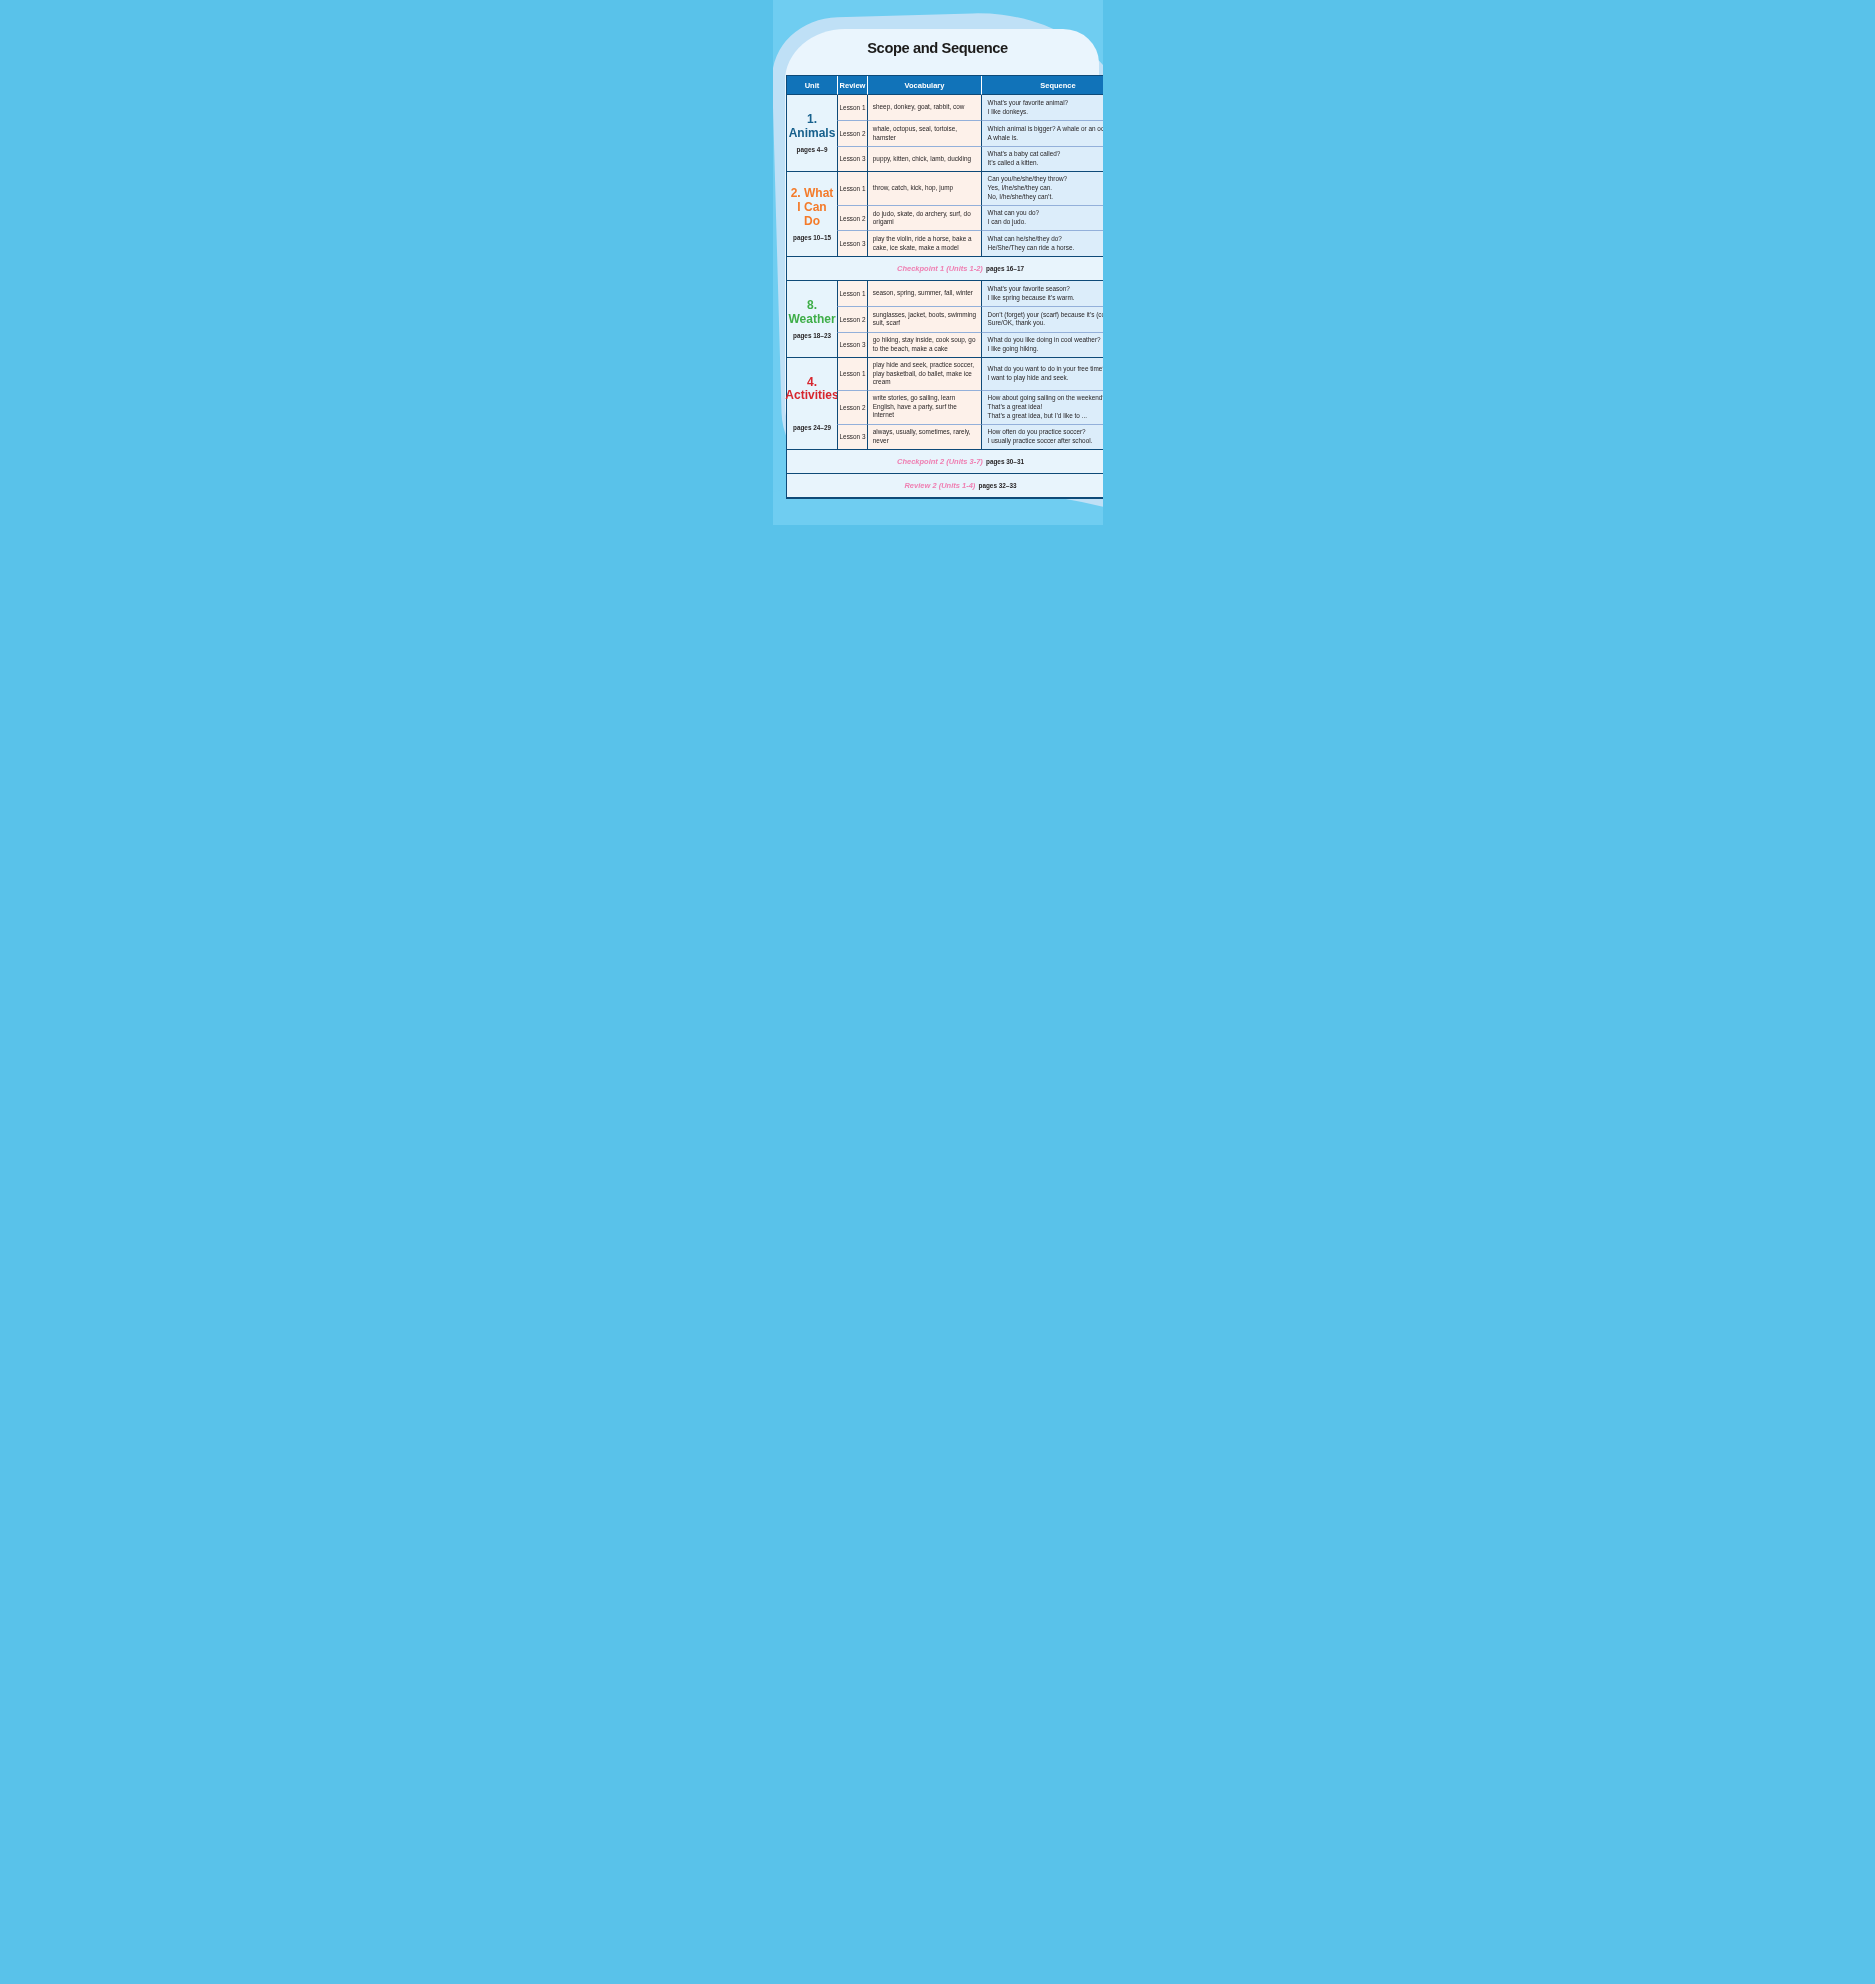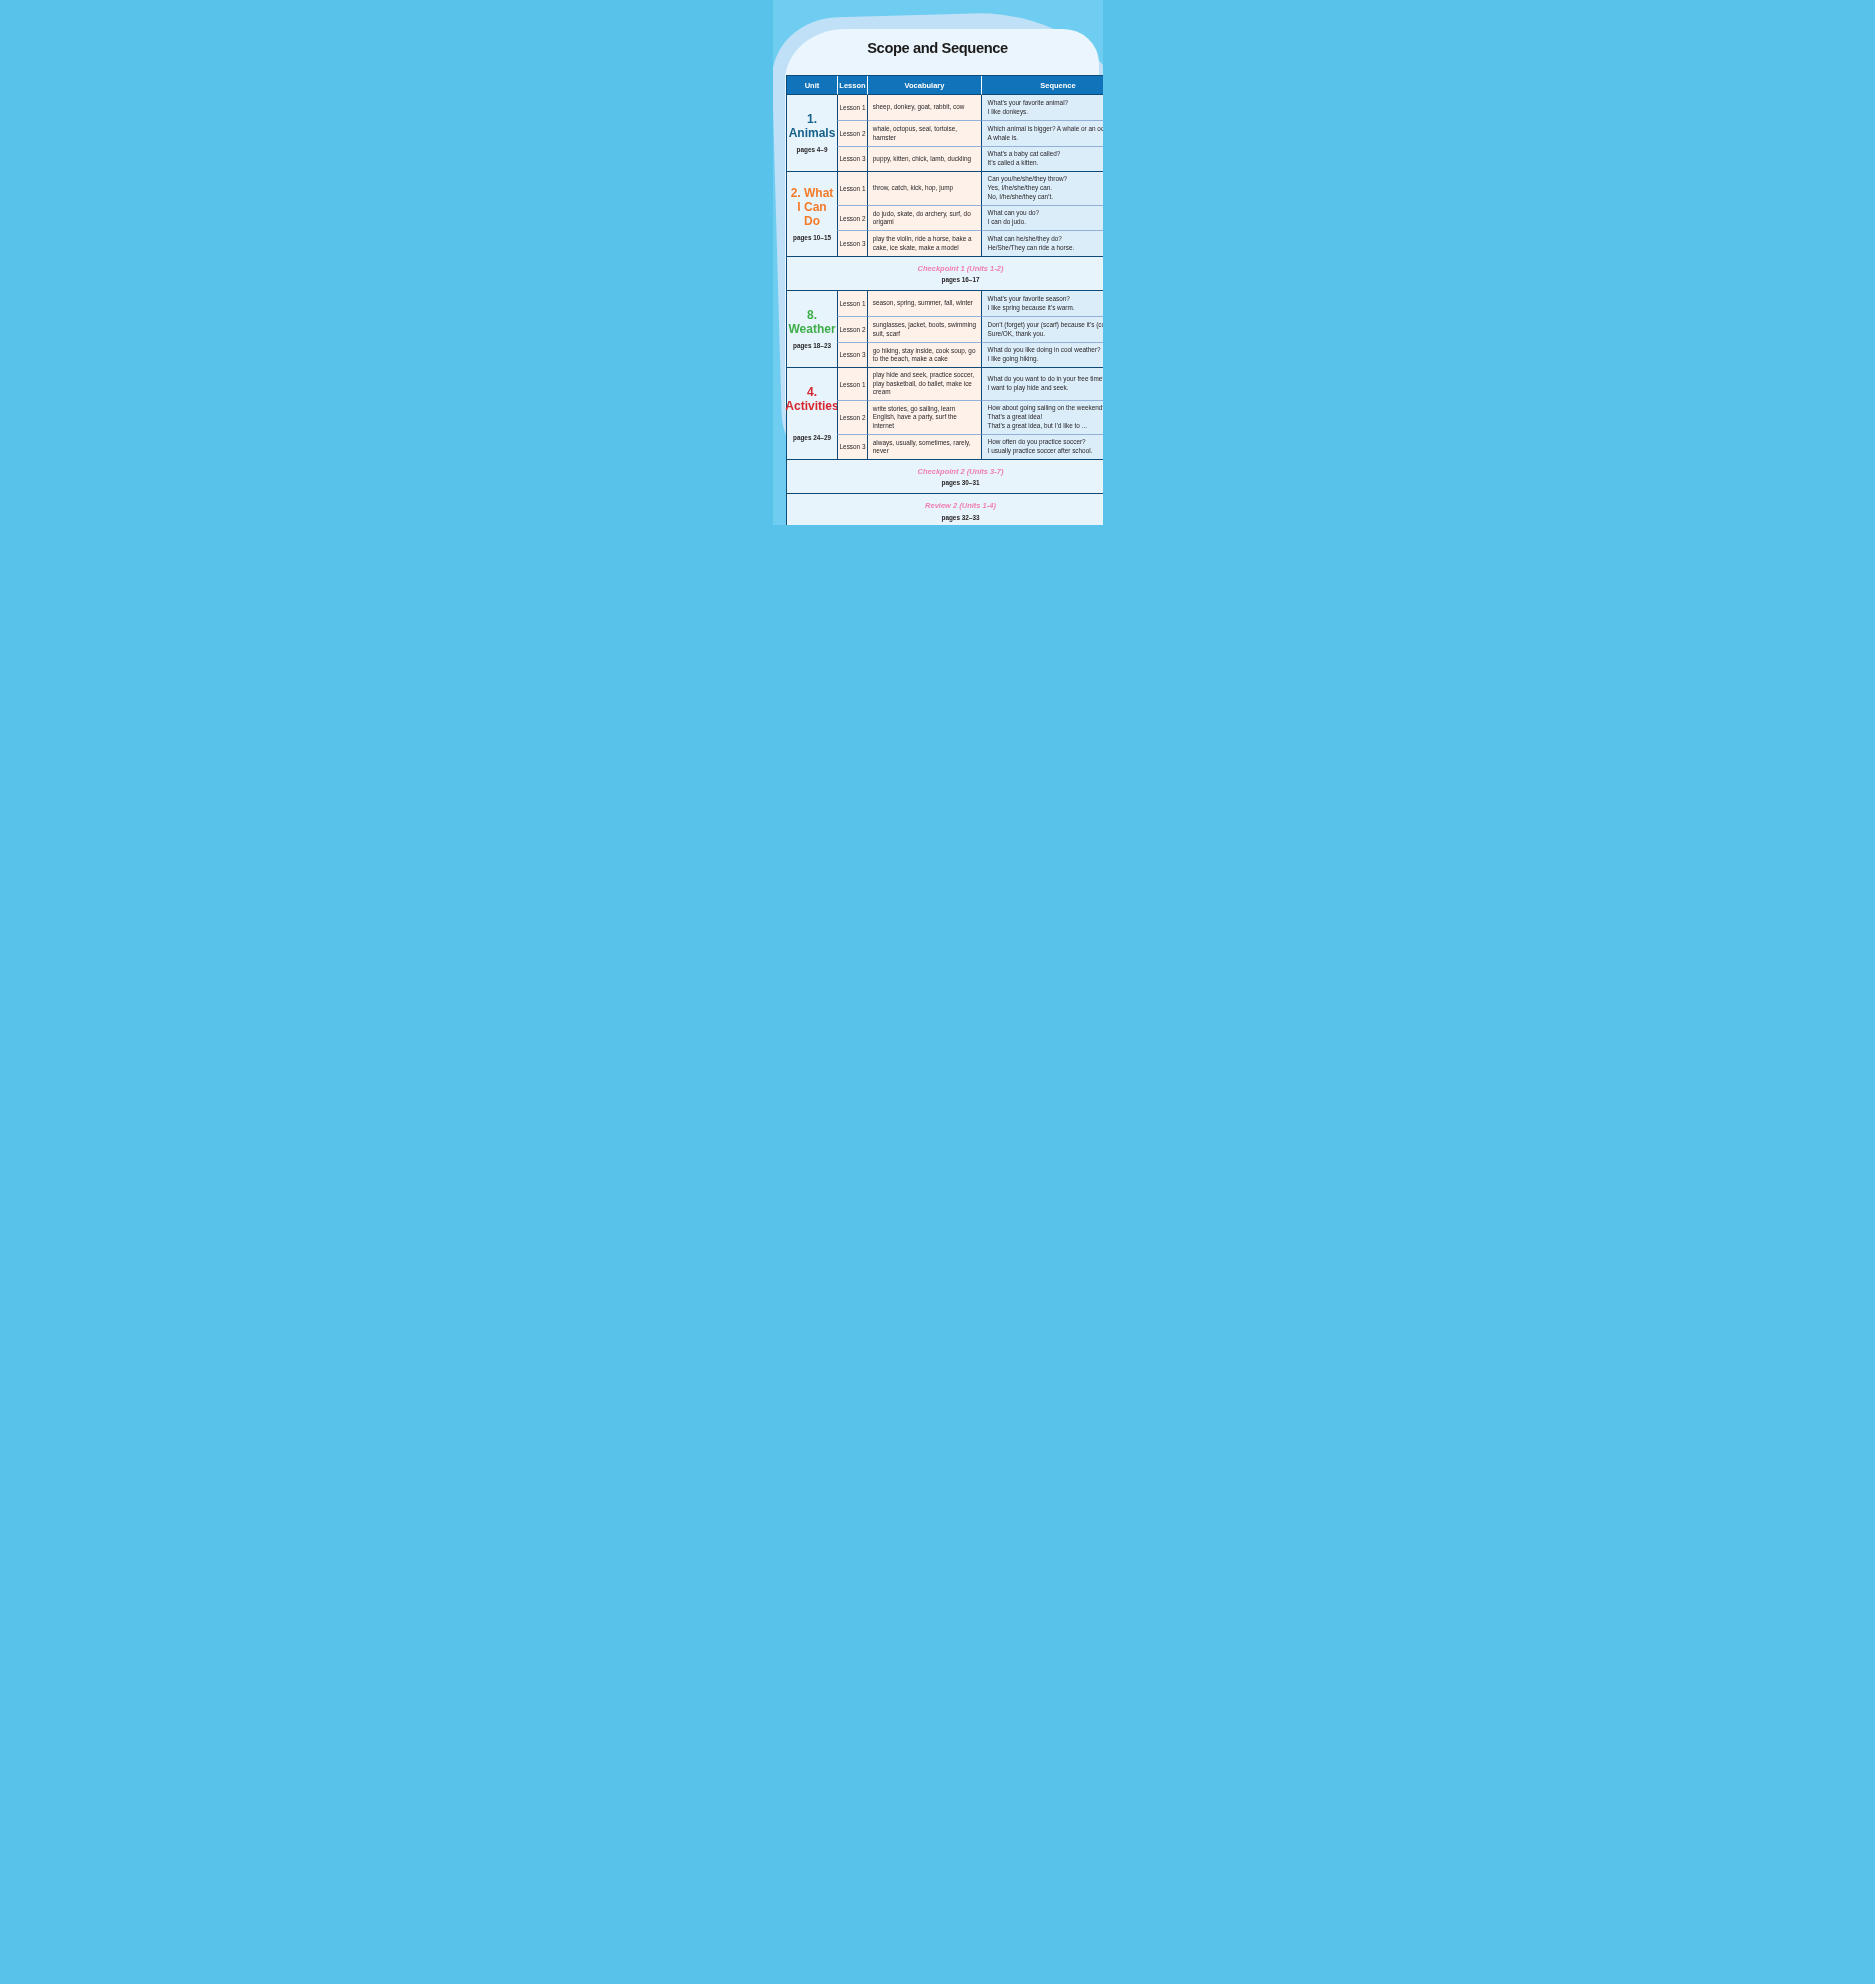--- a/index.html
+++ b/index.html
@@ -89,42 +89,41 @@
     padding:3.2px 5.6px;
   }
   .milestone-cell {
     background:#e8f4fc;
     grid-column:1 / -1;
     align-items:flex-start; justify-content:center;
     gap:3.2px; min-height:14.7px;
     border-top:1.2px solid #0e4a78;
     border-bottom:1.2px solid #0e4a78;
     padding:7px;
-    flex-direction:column;
   }
   .milestone-cell.no-top { border-top:none; }
   .milestone-title { color:#ef7fb2; font-weight:bold; font-style:italic; font-size:7.5px; align-self:center; }
   .milestone-pages { font-weight:bold; font-size:6.4px; color:#231f20; align-self:center; }
   .lt { border-top:0.8px solid #93b0da; }
   .ut { border-top:1.2px solid #0e4a78; }
 </style>
 </head>
 <body>
 
 <div class="page">
   <div class="bg-band"></div>
   <div class="bg-inner"></div>
   <div class="bg-wave-mid"></div>
   <div class="bg-wave-outer"></div>
 
   <div class="page-title">Scope and Sequence</div>
 
   <div class="seq-table" id="seq-table">
     <div class="cell hcell">Unit</div>
-    <div class="cell hcell">Lesson</div>
+    <div class="cell hcell">Review</div>
     <div class="cell hcell">Vocabulary</div>
     <div class="cell hcell">Sequence</div>
 
   <div class="cell unit-cell" style="grid-row: span 3;">
         <div class="unit-name" style="color: rgb(23, 97, 141);">1. Animals</div>
         <div class="unit-pages">pages 4–9</div>
       </div>
       <div class="cell lesson-cell">Lesson 1</div>
       <div class="cell vocab-cell">
         <span>sheep, donkey, goat, rabbit, cow</span>

